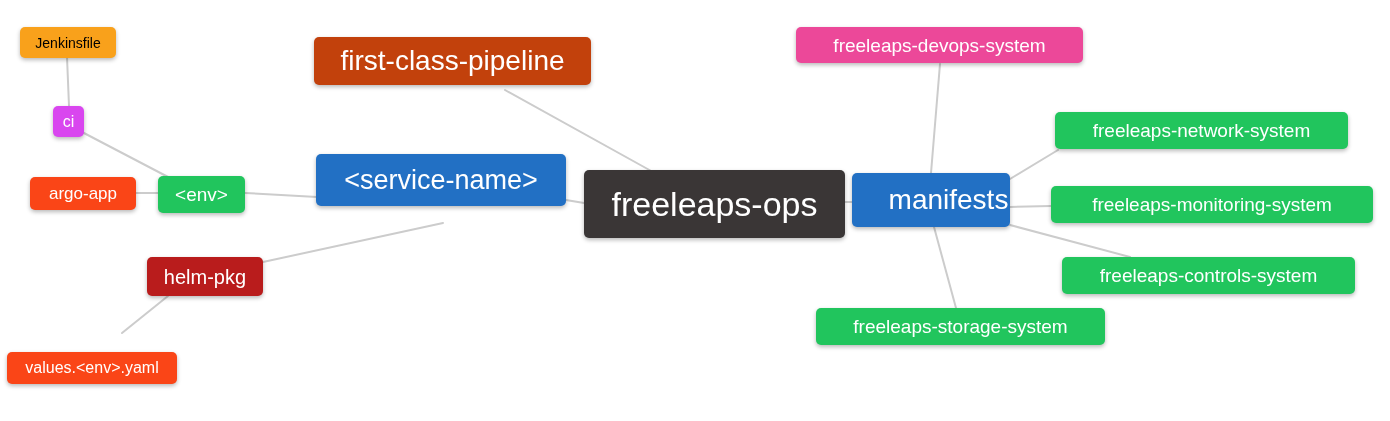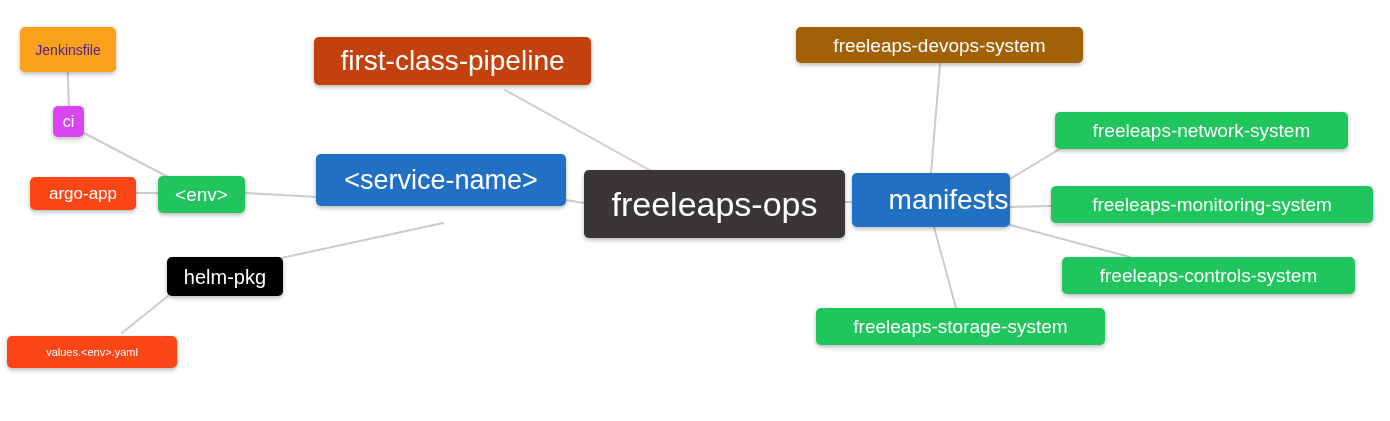--- a/index.html
+++ b/index.html
@@ -52,51 +52,51 @@
       <line x1="168" y1="296" x2="122" y2="333" stroke="#CCCCCC" stroke-width="2" stroke-linecap="round"></line>
       <line x1="566" y1="200" x2="584" y2="203" stroke="#CCCCCC" stroke-width="2" stroke-linecap="round"></line>
       <line x1="505" y1="90" x2="653" y2="172" stroke="#CCCCCC" stroke-width="2" stroke-linecap="round"></line>
       <line x1="845" y1="202" x2="852" y2="202" stroke="#CCCCCC" stroke-width="2" stroke-linecap="round"></line>
       <line x1="931" y1="173" x2="940" y2="64" stroke="#CCCCCC" stroke-width="2" stroke-linecap="round"></line>
       <line x1="1010" y1="179" x2="1058" y2="150" stroke="#CCCCCC" stroke-width="2" stroke-linecap="round"></line>
       <line x1="1010" y1="207" x2="1051" y2="206" stroke="#CCCCCC" stroke-width="2" stroke-linecap="round"></line>
       <line x1="1010" y1="225" x2="1130" y2="257" stroke="#CCCCCC" stroke-width="2" stroke-linecap="round"></line>
       <line x1="934" y1="227" x2="956" y2="308" stroke="#CCCCCC" stroke-width="2" stroke-linecap="round"></line>
     </svg>
-<div class="node" style="left: 20px; top: 27px; width: 96px; height: 45px; font-size: 14px; background: rgb(249, 161, 27); color: #4c1d95;">
+<div class="node" style="left: 20px; top: 27px; width: 96px; height: 31px; font-size: 14px; background: rgb(249, 161, 27); color: #000000;">
       <span>Jenkinsfile</span>
     </div>
     <div class="node" style="left: 53px; top: 106px; width: 31px; height: 31px; font-size: 16px; background: #d946ef; color: rgb(255, 255, 255);">
       <span>ci</span>
     </div>
     <div class="node" style="left: 30px; top: 177px; width: 106px; height: 33px; font-size: 17px; background: rgb(250, 69, 23); color: rgb(255, 255, 255);">
       <span>argo-app</span>
     </div>
     <div class="node" style="left: 158px; top: 176px; width: 87px; height: 37px; font-size: 19px; background: rgb(33, 197, 93); color: rgb(255, 255, 255);">
       <span>&lt;env&gt;</span>
     </div>
-    <div class="node" style="left: 147px; top: 257px; width: 116px; height: 39px; font-size: 20px; background: #000000; color: rgb(255, 255, 255); margin-left: 20px;">
+    <div class="node" style="left: 147px; top: 257px; width: 116px; height: 39px; font-size: 20px; background: #b91c1c; color: rgb(255, 255, 255);">
       <span>helm-pkg</span>
     </div>
-    <div class="node" style="left: 7px; top: 336px; width: 170px; height: 32px; font-size: 11px; background: rgb(250, 69, 23); color: rgb(255, 255, 255);">
+    <div class="node" style="left: 7px; top: 352px; width: 170px; height: 32px; font-size: 16px; background: rgb(250, 69, 23); color: rgb(255, 255, 255);">
       <span>values.&lt;env&gt;.yaml</span>
     </div>
     <div class="node" style="left: 316px; top: 154px; width: 250px; height: 52px; font-size: 27px; background: rgb(34, 112, 196); color: rgb(255, 255, 255);">
       <span>&lt;service-name&gt;</span>
     </div>
     <div class="node" style="left: 314px; top: 37px; width: 277px; height: 48px; font-size: 28px; background: #c2410c; color: rgb(255, 255, 255);">
       <span>first-class-pipeline</span>
     </div>
     <div class="node" style="left: 584px; top: 170px; width: 261px; height: 68px; font-size: 34px; background: rgb(58, 54, 54); color: rgb(255, 255, 255);">
       <span>freeleaps-ops</span>
     </div>
     <div class="node" style="left: 852px; top: 173px; width: 158px; height: 54px; font-size: 28px; background: rgb(34, 112, 196); color: rgb(255, 255, 255); padding-left: 35px;">
       <span>manifests</span>
     </div>
-    <div class="node" style="left: 796px; top: 27px; width: 287px; height: 36px; font-size: 19px; background: #a16207; color: rgb(255, 255, 255);">
+    <div class="node" style="left: 796px; top: 27px; width: 287px; height: 36px; font-size: 19px; background: #ec4899; color: rgb(255, 255, 255);">
       <span>freeleaps-devops-system</span>
     </div>
     <div class="node" style="left: 1055px; top: 112px; width: 293px; height: 37px; font-size: 19px; background: rgb(33, 197, 93); color: rgb(255, 255, 255);">
       <span>freeleaps-network-system</span>
     </div>
     <div class="node" style="left: 1051px; top: 186px; width: 322px; height: 37px; font-size: 19px; background: rgb(33, 197, 93); color: rgb(255, 255, 255);">
       <span>freeleaps-monitoring-system</span>
     </div>
     <div class="node" style="left: 1062px; top: 257px; width: 293px; height: 37px; font-size: 19px; background: rgb(33, 197, 93); color: rgb(255, 255, 255);">
       <span>freeleaps-controls-system</span>

